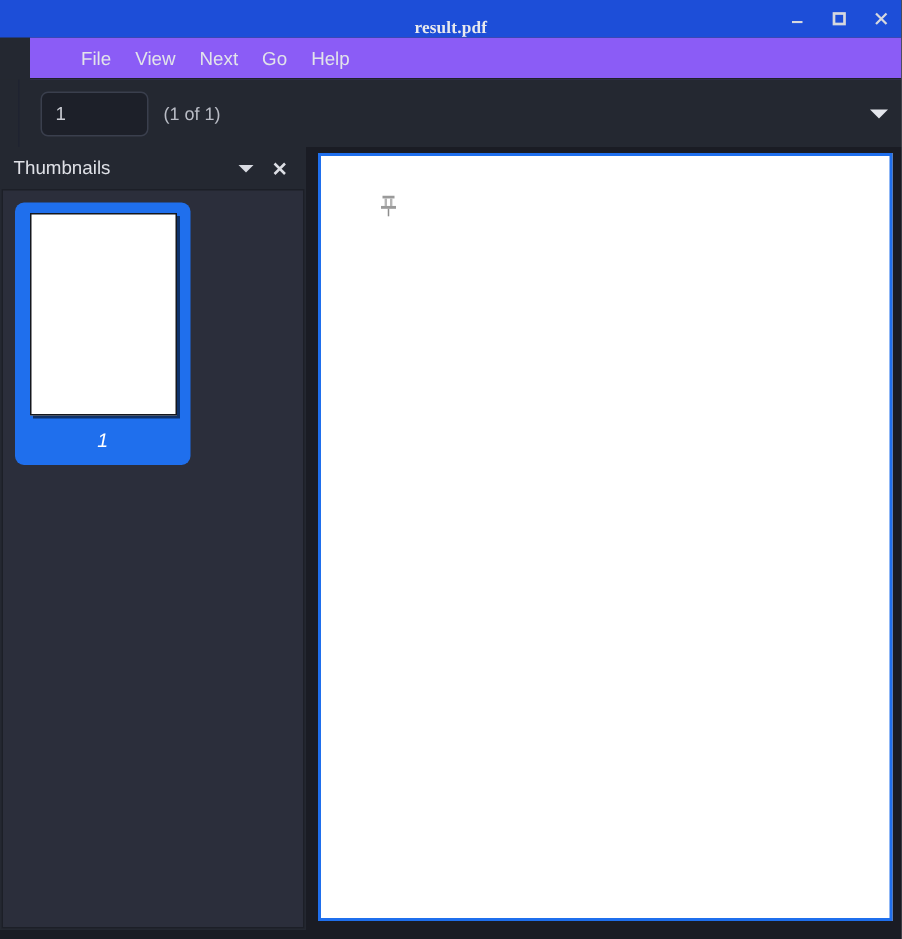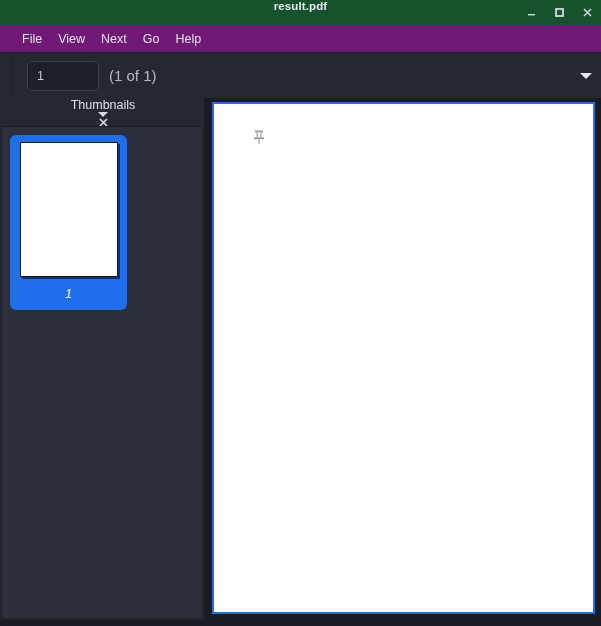--- a/index.html
+++ b/index.html
@@ -18,25 +18,26 @@
     overflow: hidden;
     background: #242831;
     display: flex;
     flex-direction: column;
   }
 
   
   .titlebar {
     height: 25px;
     min-height: 25px;
-    background: #14532d;
-    display: flex;
-    align-items: flex-start;
+    background: #1d4ed8;
+    display: flex;
+    align-items: flex-end;
     justify-content: center;
     position: relative;
+    font-family: Liberation Serif, serif;
   }
   .title-text {
     font-size: 11.5px;
     font-weight: bold;
     color: #e8e9ed;
     letter-spacing: 0.1px;
   }
   .winbtns {
     position: absolute;
     right: 6px;
@@ -54,26 +55,27 @@
     justify-content: center;
     color: #d6d8de;
     cursor: default;
   }
   .winbtn svg { display: block; }
 
   
   .menubar {
     height: 28px;
     min-height: 28px;
-    background: #701a75;
-    display: flex;
-    align-items: center;
-    padding-left: 14px;
+    background: #8b5cf6;
+    display: flex;
+    align-items: center;
+    padding-left: 26px;
     box-sizing: border-box;
     border-bottom: 1px solid #1e212a;
+    margin-left: 20px;
   }
   .menu-item {
     font-size: 12.5px;
     color: #e2e4ea;
     padding: 3px 8px;
     cursor: default;
     white-space: nowrap;
   }
 
   
@@ -123,21 +125,21 @@
     border-radius: 5px;
     box-sizing: border-box;
     display: flex;
     align-items: center;
     padding-left: 9px;
     font-size: 12.5px;
     color: #c9cbd2;
   }
   .page-of {
     margin-left: 10px;
-    font-size: 15px;
+    font-size: 12px;
     color: #b9bcc5;
     white-space: nowrap;
   }
   .tb-right {
     position: absolute;
     right: 9px;
     top: 0;
     height: 45px;
     display: flex;
     align-items: center;
@@ -171,21 +173,20 @@
     background: #242831;
     box-sizing: border-box;
   }
   .side-header {
     height: 28px;
     min-height: 28px;
     display: flex;
     align-items: center;
     padding: 0 7px 0 9px;
     box-sizing: border-box;
-    flex-direction: column;
   }
   .side-title {
     font-size: 12.5px;
     color: #dfe1e7;
     flex: 1;
   }
   .side-hicon {
     width: 22px;
     height: 22px;
     display: flex;

